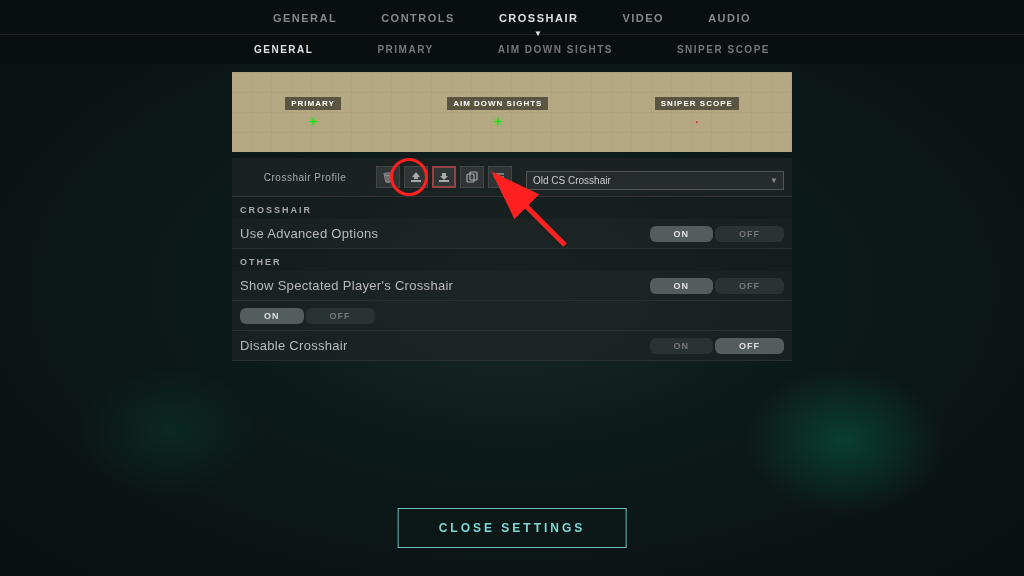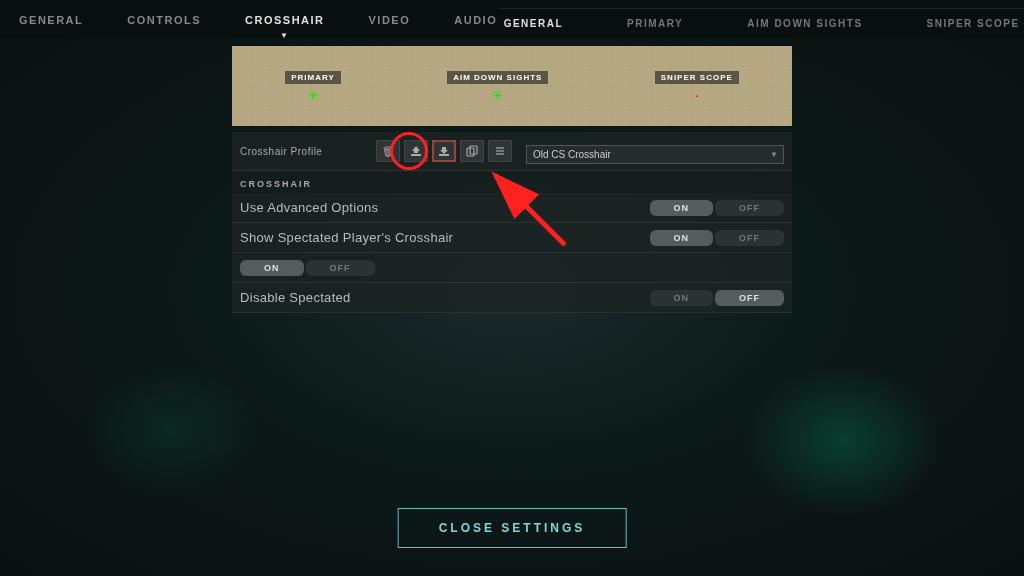--- a/index.html
+++ b/index.html
@@ -36,23 +36,23 @@
       height: 100%;
       display: flex;
       flex-direction: column;
       align-items: center;
     }
 
     
     .top-nav {
       width: 100%;
       background: rgba(10,15,15,0.95);
-      padding: 8px 0 0 17px;
-      display: flex;
-      flex-direction: row;
+      padding: 8px 0 0 0;
+      display: flex;
+      flex-direction: column;
       align-items: center;
     }
 
     .main-tabs {
       display: flex;
       gap: 40px;
       margin-bottom: 6px;
     }
 
     .main-tab {
@@ -171,20 +171,21 @@
       border-bottom: 1px solid #333;
       gap: 6px;
     }
 
     .profile-label {
       font-size: 10px;
       letter-spacing: 0.5px;
       color: #aaa;
       flex: 0 0 auto;
       width: 130px;
+      text-align: center;
     }
 
     .profile-icons {
       display: flex;
       gap: 4px;
       align-items: center;
       position: relative;
     }
 
     .icon-btn {
@@ -429,35 +430,36 @@
 
     <div class="section-header">CROSSHAIR</div>
     <div class="setting-row">
       <span class="setting-name">Use Advanced Options</span>
       <div class="toggle-group">
         <button class="toggle-btn on-active">On</button>
         <button class="toggle-btn off-inactive">Off</button>
       </div>
     </div>
 
+    <div class="section-header">OTHER</div>
     <div class="setting-row">
       <span class="setting-name">Show Spectated Player's Crosshair</span>
       <div class="toggle-group">
         <button class="toggle-btn on-active">On</button>
         <button class="toggle-btn off-inactive">Off</button>
       </div>
     </div>
     <div class="setting-row">
       <div class="toggle-group">
         <button class="toggle-btn on-active">On</button>
         <button class="toggle-btn off-inactive">Off</button>
       </div>
     </div>
     <div class="setting-row">
-      <span class="setting-name">Disable Spectated</span>
+      <span class="setting-name">Disable Crosshair</span>
       <div class="toggle-group">
         <button class="toggle-btn on-inactive">On</button>
         <button class="toggle-btn off-active">Off</button>
       </div>
     </div>
 
   </div>
 
   <svg class="red-arrow" style="position:absolute; top:155px; left:455px; width:120px; height:100px;" viewBox="0 0 120 100">
     <defs>

